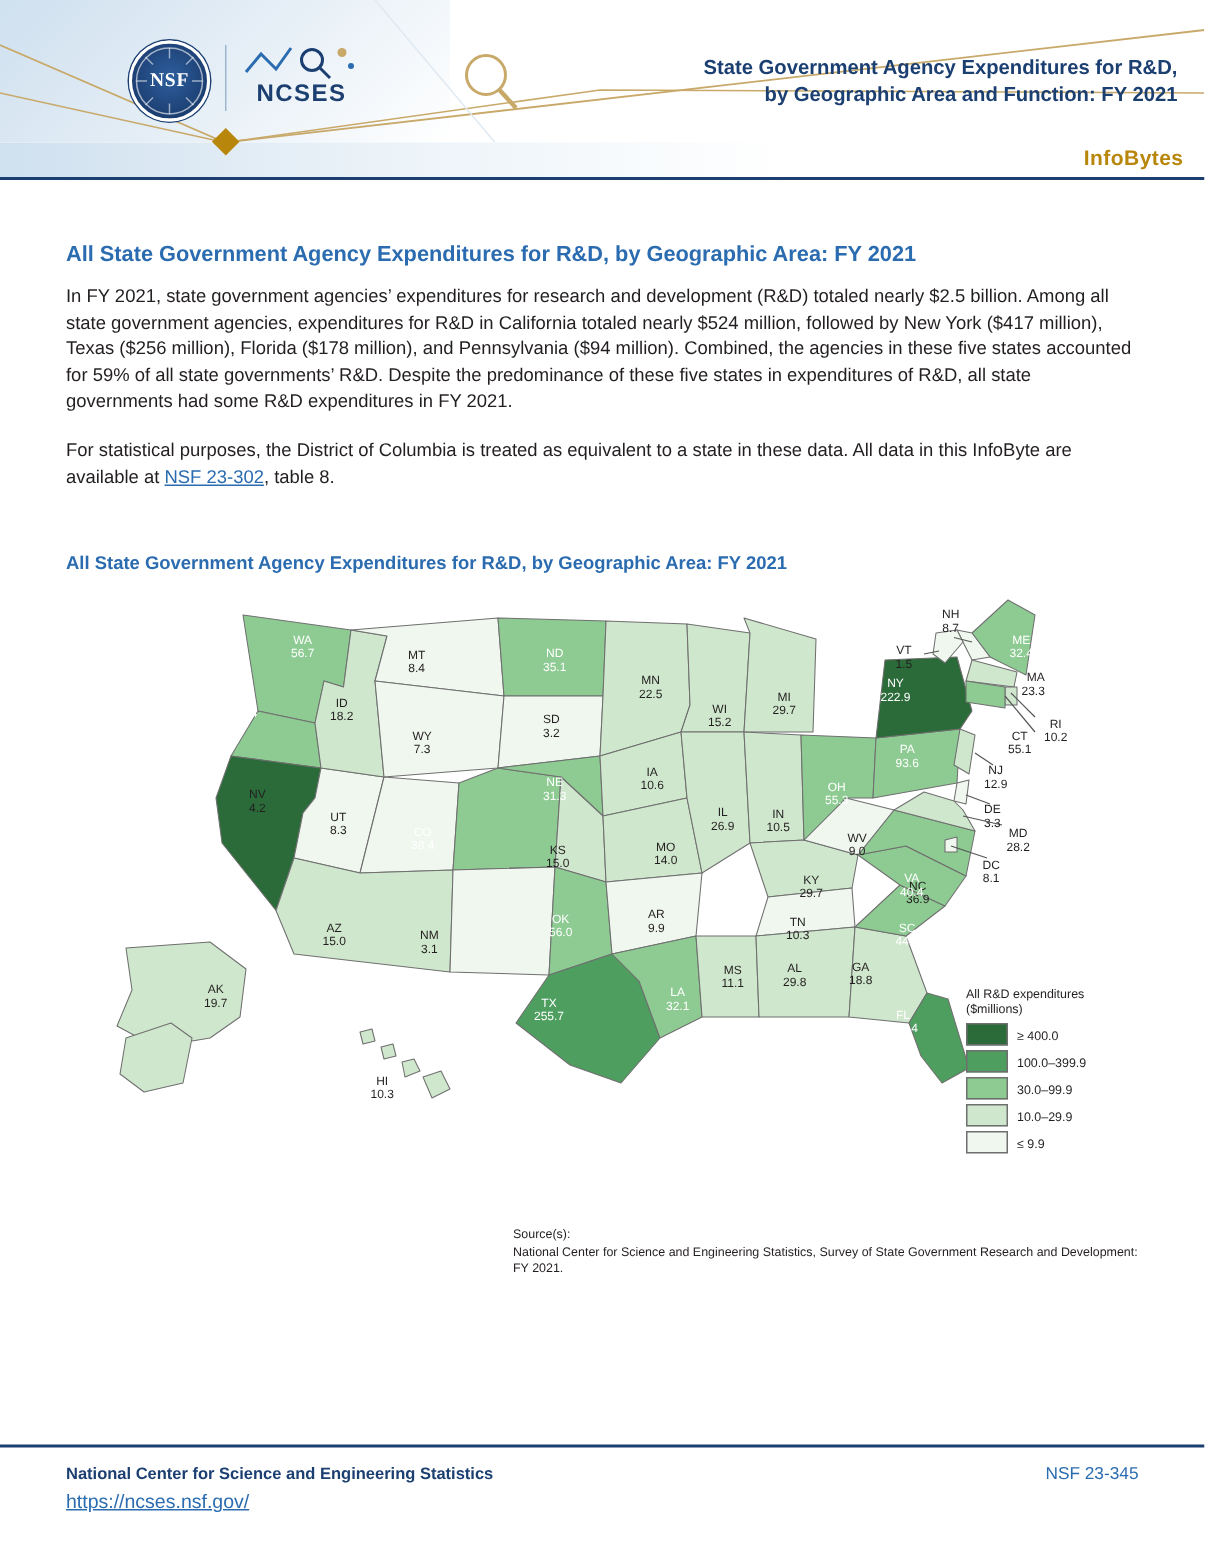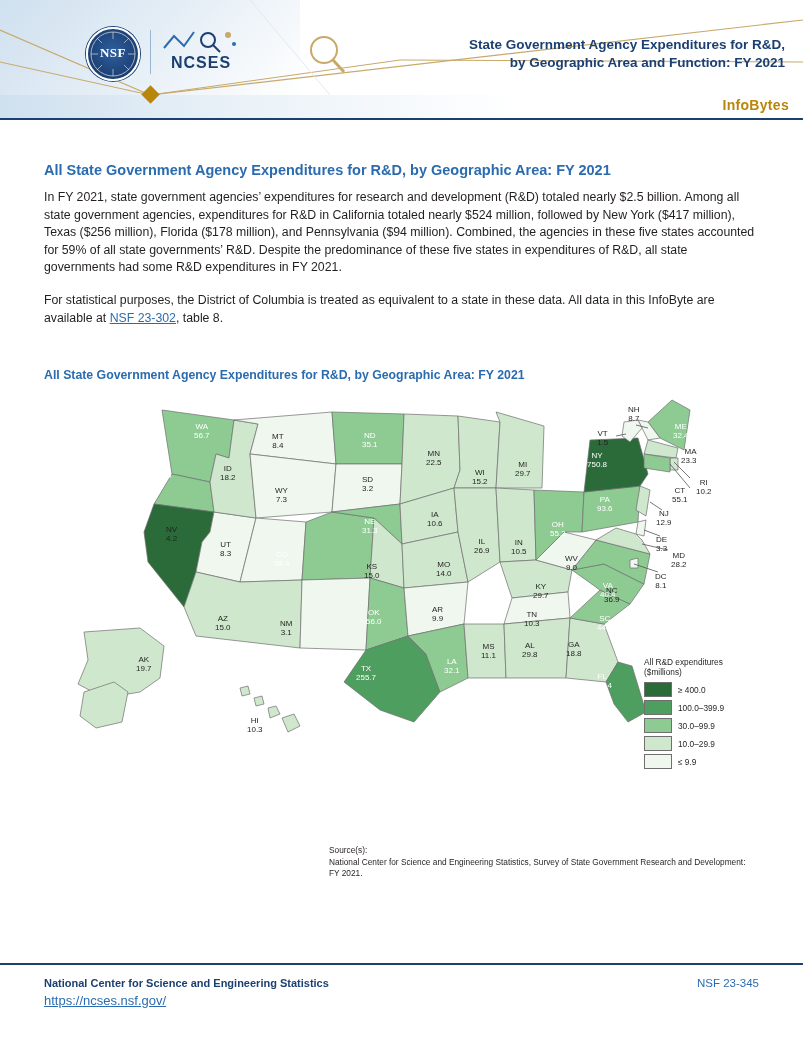--- a/index.html
+++ b/index.html
@@ -100,22 +100,22 @@
     position:absolute;left:600px;top:265px;width:120px;
   }
   .legend-title{
     font-size:8.3px;line-height:10px;color:#231f20;margin-bottom:5px;
   }
   .legend-row{display:flex;align-items:center;margin-bottom:3px;}
   .legend-sw{width:26px;height:13px;border:1px solid #6f6f6f;margin-right:6px;}
   .legend-txt{font-size:8.3px;color:#231f20;}
   
   .source{
-    position:absolute;left:285px;top:425px;width:420px;
-    font-size:8.3px;line-height:11.5px;color:#231f20;margin-top:28px;
+    position:absolute;left:298px;top:425px;width:420px;
+    font-size:8.3px;line-height:11.5px;color:#231f20;
   }
   
   .footer-rule{
     position:absolute;left:0;top:963px;width:803px;height:2px;background:#1c3f72;
   }
   .footer-left{
     position:absolute;left:44px;top:977px;font-size:11px;font-weight:bold;color:#1c3f72;
   }
   .footer-url{
     position:absolute;left:44px;top:993px;font-size:13px;color:#2b6cb0;
@@ -298,21 +298,21 @@
       <div class="state-lbl" style="left: 480px; top: 218px;"><b>TN</b><span>10.3</span></div>
       <div class="state-lbl" style="left: 478px; top: 249px;"><b>AL</b><span>29.8</span></div>
       <div class="state-lbl" style="left: 522px; top: 248px;"><b>GA</b><span>18.8</span></div>
       <div class="state-lbl light" style="left: 548px; top: 280px;"><b>FL</b><span>178.4</span></div>
       <div class="state-lbl light" style="left: 553px; top: 222px;"><b>SC</b><span>44.6</span></div>
       <div class="state-lbl" style="left: 560px; top: 194px;"><b>NC</b><span>36.9</span></div>
       <div class="state-lbl light" style="left: 556px; top: 165px; margin-top: 24px;"><b>VA</b><span>40.4</span></div>
       <div class="state-lbl" style="left: 521px; top: 162px;"><b>WV</b><span>9.0</span></div>
       <div class="state-lbl light" style="left: 506px; top: 128px;"><b>OH</b><span>55.3</span></div>
       <div class="state-lbl light" style="left: 553px; top: 103px;"><b>PA</b><span>93.6</span></div>
-      <div class="state-lbl light" style="left: 543px; top: 59px;"><b>NY</b><span>750.8</span></div>
+      <div class="state-lbl light" style="left: 543px; top: 59px;"><b>NY</b><span>222.9</span></div>
       <div class="state-lbl light" style="left: 629px; top: 30px;"><b>ME</b><span>32.4</span></div>
       <div class="state-lbl" style="left: 584px; top: 13px;"><b>NH</b><span>8.7</span></div>
       <div class="state-lbl" style="left: 553px; top: 37px;"><b>VT</b><span>1.5</span></div>
       <div class="state-lbl" style="left: 637px; top: 55px; text-align: right;"><b>MA</b><span>23.3</span></div>
       <div class="state-lbl" style="left: 652px; top: 86px;"><b>RI</b><span>10.2</span></div>
       <div class="state-lbl" style="left: 628px; top: 94px;"><b>CT</b><span>55.1</span></div>
       <div class="state-lbl" style="left: 612px; top: 117px;"><b>NJ</b><span>12.9</span></div>
       <div class="state-lbl" style="left: 612px; top: 143px;"><b>DE</b><span>3.3</span></div>
       <div class="state-lbl" style="left: 627px; top: 159px;"><b>MD</b><span>28.2</span></div>
       <div class="state-lbl" style="left: 611px; top: 180px;"><b>DC</b><span>8.1</span></div>

